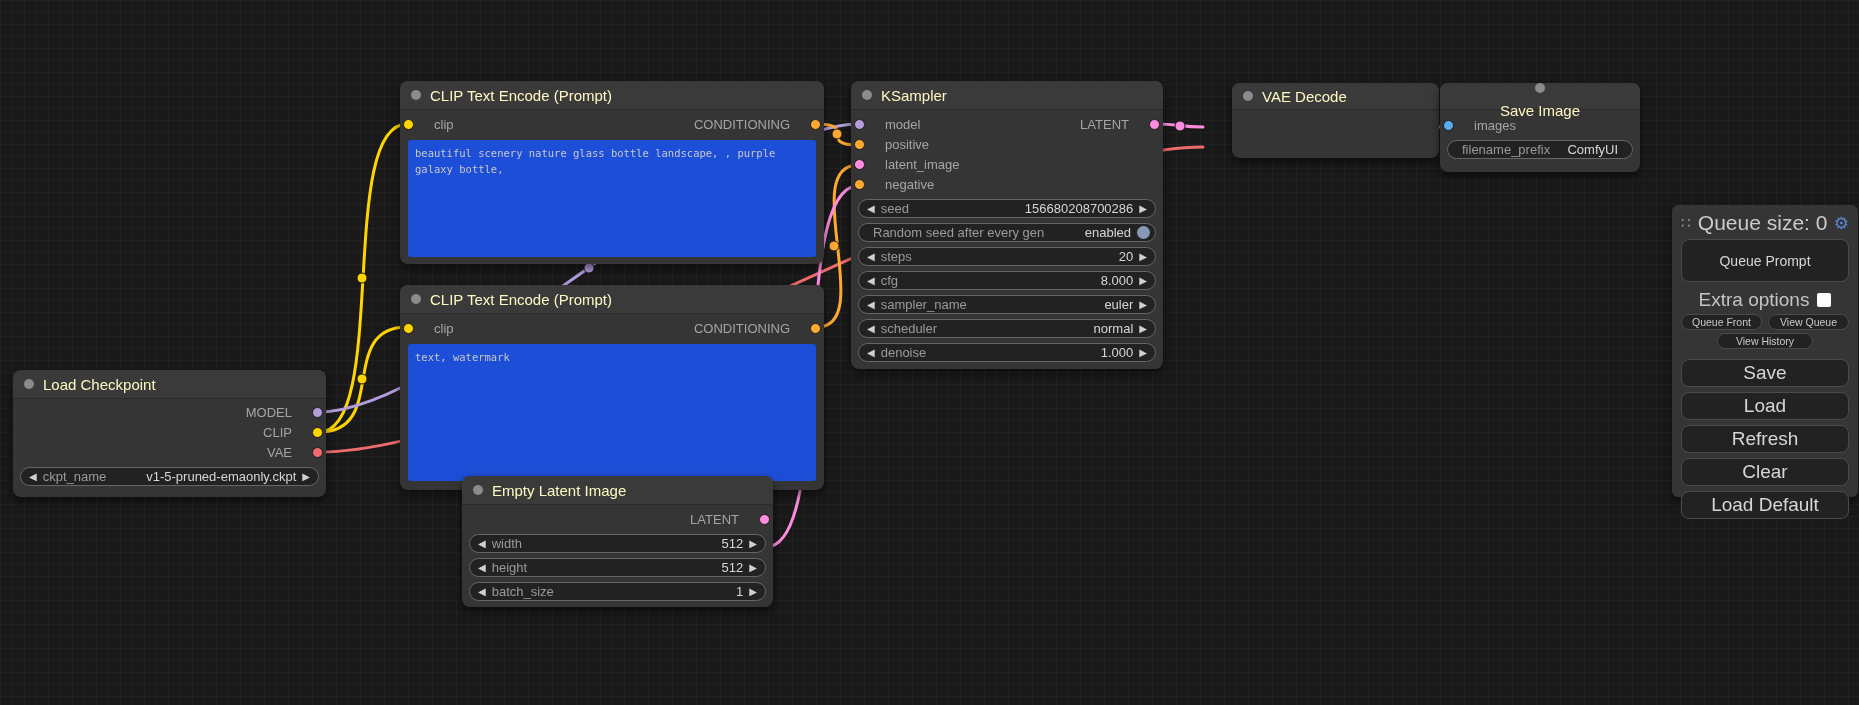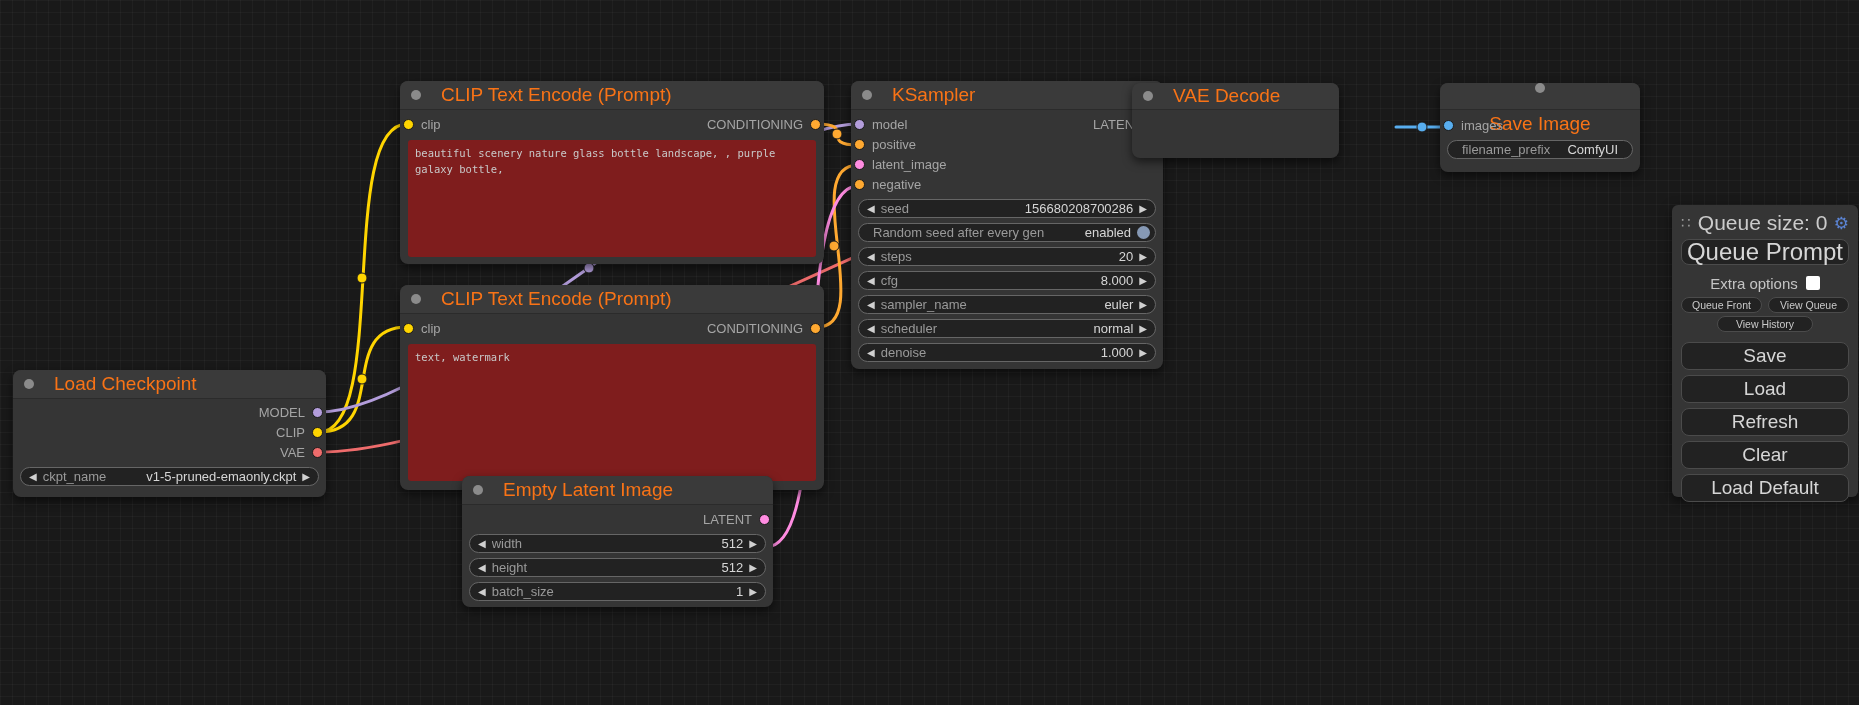--- a/index.html
+++ b/index.html
@@ -20,35 +20,35 @@
   .w-cond{stroke:#ffa931;}  .d-cond{fill:#ffa931;}
   .w-latent{stroke:#ff8ce1;}.d-latent{fill:#ff8ce1;}
   .w-image{stroke:#58aef0;} .d-image{fill:#58aef0;}
   .linkdot{stroke:#1c1c1c;stroke-width:1;}
 
   .node{
     position:absolute;background:#353535;border-radius:8px;
     box-shadow:0 4px 10px rgba(0,0,0,.55);z-index:2;color:#b4b4b4;
   }
   .node-header{
-    height:28px;display:flex;align-items:center;gap:20px;padding:0 11px;
+    height:28px;display:flex;align-items:center;gap:9px;padding:0 11px;
     background:#3a3a3a;border-radius:8px 8px 0 0;
-    font-size:19px;color:#f97316;white-space:nowrap;
+    font-size:15px;color:#fef9c3;white-space:nowrap;
     box-shadow:0 1px 0 rgba(0,0,0,.18);
   }
   .titledot{width:10px;height:10px;border-radius:50%;background:#8b8b8b;flex:0 0 auto;}
   .slotrow{display:flex;align-items:center;height:20px;padding:0 3px;font-size:13px;color:#a5a5a5;}
-  .slot-in,.slot-out{display:flex;align-items:center;gap:7px;}
+  .slot-in,.slot-out{display:flex;align-items:center;gap:20px;}
   .slot-out{margin-left:auto;}
   .pin{width:9px;height:9px;border-radius:50%;border:1px solid #1c1c1c;flex:0 0 auto;}
   .pin-model{background:#b39ddb;} .pin-clip{background:#ffd500;} .pin-vae{background:#ef6c6c;}
   .pin-cond{background:#ffa931;} .pin-latent{background:#ff8ce1;} .pin-image{background:#58aef0;}
 
   .prompt-box{
-    margin:6px 8px 0 8px;background:#7f1d1d;border-radius:3px;
+    margin:6px 8px 0 8px;background:#1d4ed8;border-radius:3px;
     font-family:"DejaVu Sans Mono", monospace;font-size:10.5px;line-height:1.55;
     color:#c9c9c9;padding:5px 7px;overflow:hidden;white-space:pre-wrap;
   }
   .widget{
     height:19px;margin:5px 7px 0 7px;background:#222;border:1px solid #666;
     border-radius:11px;display:flex;align-items:center;padding:0 8px;
     font-size:13px;box-sizing:border-box;white-space:nowrap;
   }
   .w-label{color:#9a9a9a;margin:0 6px;overflow:hidden;}
   .w-value{color:#d6d6d6;margin-left:auto;margin-right:6px;}
@@ -64,22 +64,22 @@
   .menu-head{display:flex;align-items:center;height:24px;margin-bottom:4px;}
   .drag-handle{color:#9a9a9a;font-size:15px;letter-spacing:1px;cursor:grab;}
   .queue-size{flex:1;text-align:center;font-size:21px;color:#cbcbcb;}
   .gear{color:#5b84d4;font-size:17px;line-height:1;cursor:pointer;}
   .btn{
     display:flex;align-items:center;justify-content:center;
     background:#222;border:1px solid #4b4b4b;border-radius:8px;
     color:#d6d6d6;cursor:pointer;box-sizing:border-box;
   }
   .btn-big{height:28px;font-size:19px;margin:5px 0;}
-  .btn-queue{height:26px;font-size:24px;margin:2px 0 8px 0;}
-  .extra-row{display:flex;align-items:center;justify-content:center;gap:8px;height:20px;font-size:15px;color:#c4c4c4;}
+  .btn-queue{height:43px;font-size:14px;margin:2px 0 8px 0;}
+  .extra-row{display:flex;align-items:center;justify-content:center;gap:8px;height:20px;font-size:19px;color:#c4c4c4;}
   .checkbox{width:14px;height:14px;background:#fff;border-radius:2px;cursor:pointer;}
   .pill-row{display:flex;gap:6px;margin:4px 0 0 0;}
   .btn-pill{height:16px;font-size:10.5px;border-radius:9px;flex:1;color:#c9c9c9;}
   .pill-center{width:96px;margin:3px auto 10px auto;}
 </style>
 </head>
 <body>
 
 <svg id="wires" width="1859" height="705">
   <path class="wire w-clip" d="M319 432 C389 432,337 124,407 124"></path>
@@ -274,21 +274,21 @@
     </div>
     <div class="widget">
       <span class="arrow">◀</span>
       <span class="w-label">batch_size</span>
       <span class="w-value">1</span>
       <span class="arrow">▶</span>
     </div>
   </div>
 </div>
 
-<div class="node" style="left:1132px;top:83px;width:207px;height:75px;">
+<div class="node" style="left:1232px;top:83px;width:207px;height:75px;">
   <div class="node-header" style="height:26px;">
     <span class="titledot"></span>
     <span>VAE Decode</span>
   </div>
 </div>
 
 <div class="node" style="left:1440px;top:83px;width:200px;height:89px;">
   <div class="node-header" style="height:26px;flex-direction:column;">
     <span class="titledot"></span>
     <span>Save Image</span>

